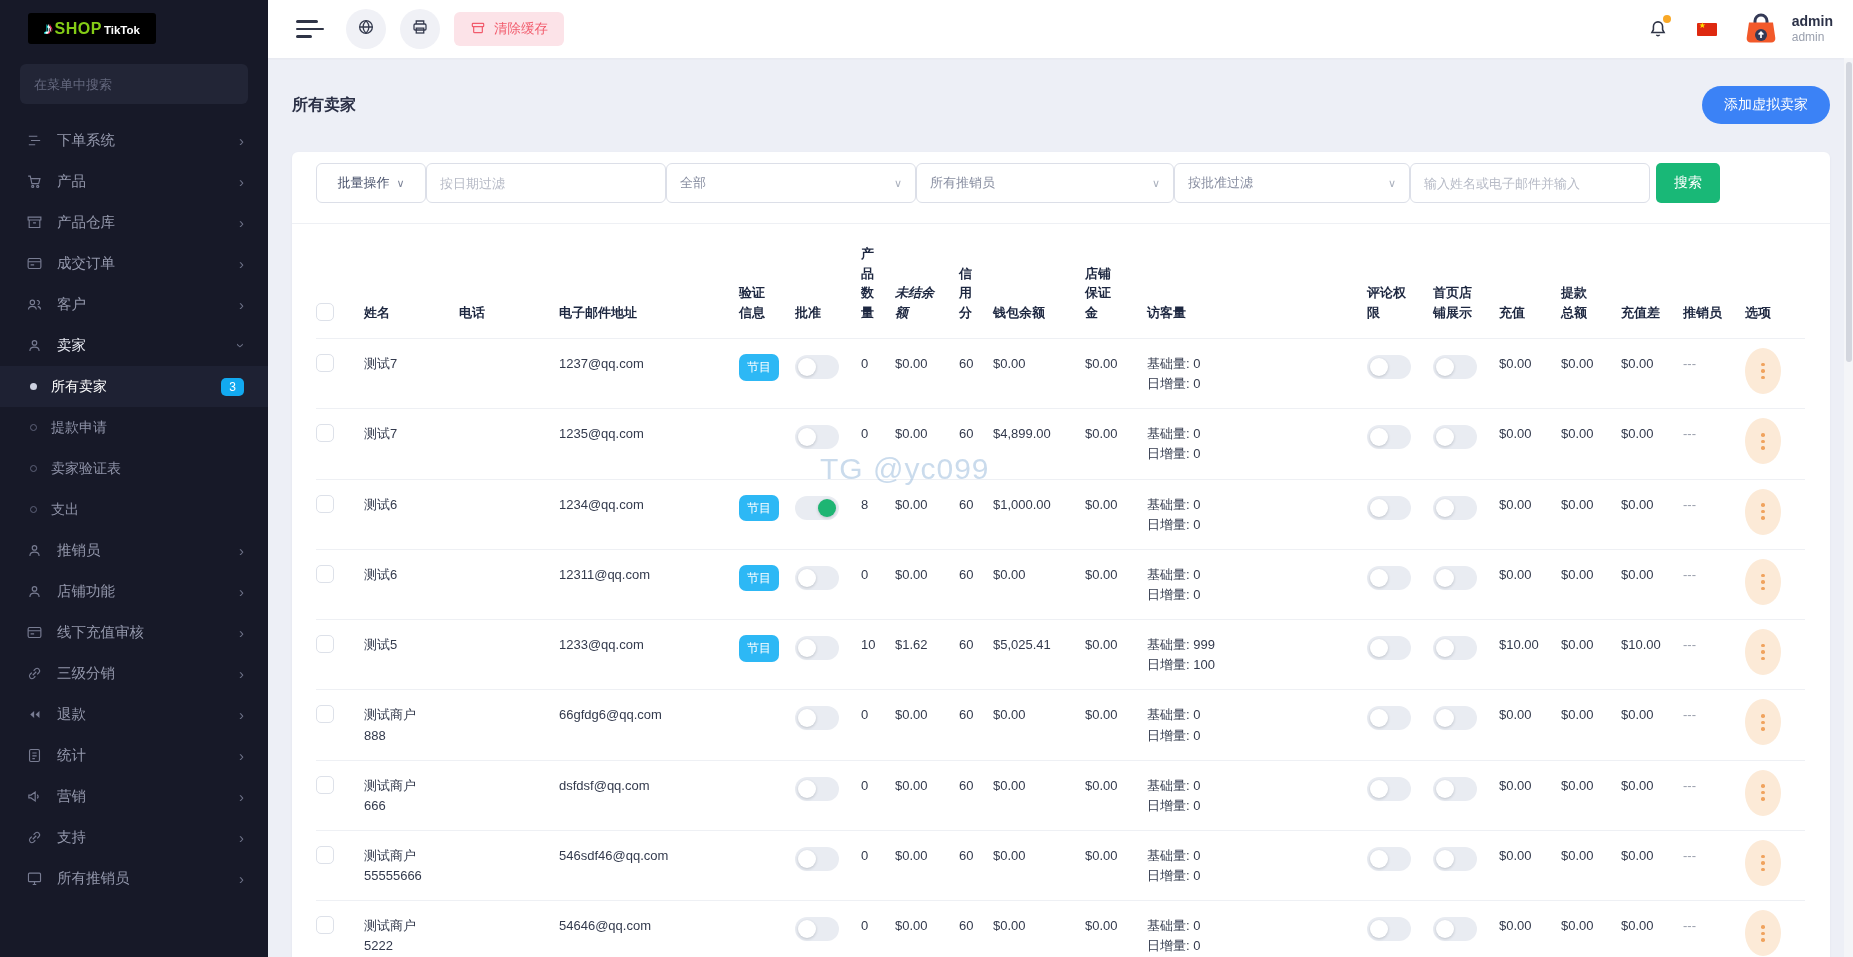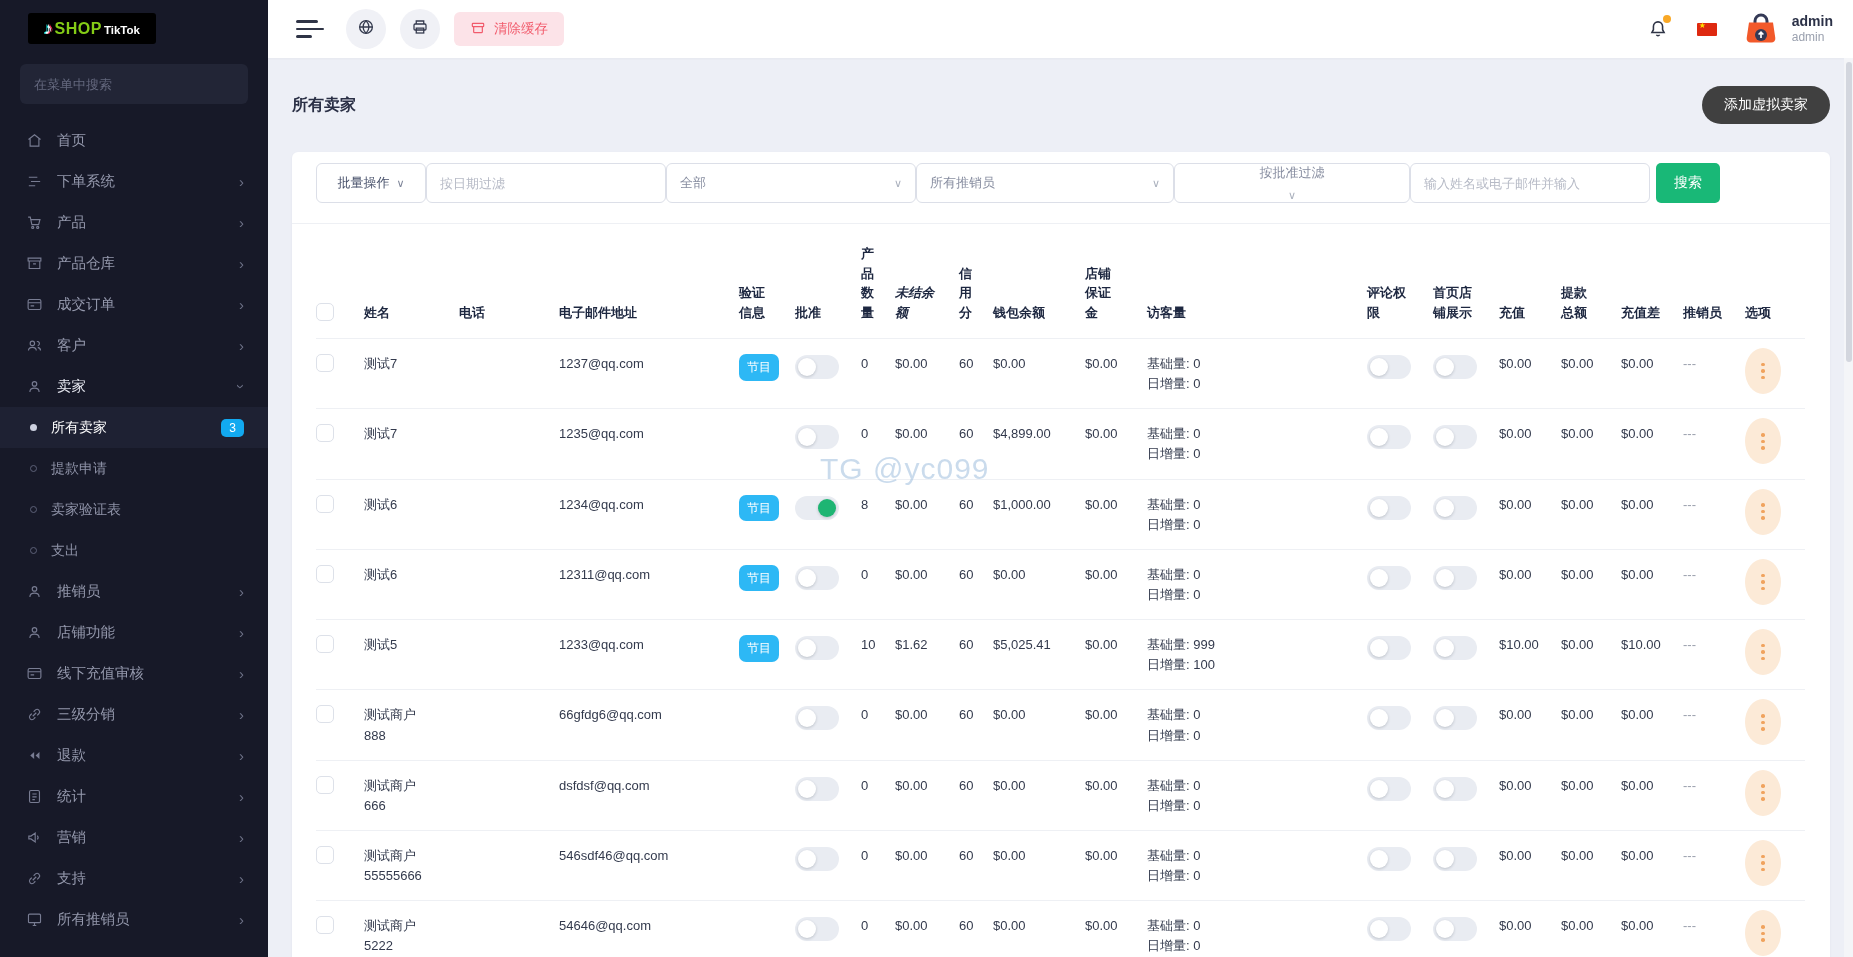--- a/index.html
+++ b/index.html
@@ -55,35 +55,35 @@
   .avatar { width:40px; height:40px; margin-right:11px; cursor:pointer; }
   .avatar svg { width:40px; height:40px; display:block; }
   .uinfo { line-height:1.25; }
   .uname { font-size:14px; font-weight:bold; color:#2b3147; }
   .urole { font-size:12px; color:#9aa0ae; }
 
   
   .content { position:absolute; left:0; right:0; top:58px; bottom:0; padding:26px 23px 0 24px; overflow:hidden; }
   .page-head { display:flex; align-items:center; justify-content:space-between; height:42px; margin-bottom:26px; }
   .page-title { font-size:16px; font-weight:600; color:#2a2f45; }
-  .add-btn { height:38px; border:none; border-radius:19px; background:#404040; color:#fff; font-size:14px; padding:0 22px;
+  .add-btn { height:38px; border:none; border-radius:19px; background:#3b82f6; color:#fff; font-size:14px; padding:0 22px;
              cursor:pointer; font-family:inherit; }
   .card { background:#fff; border-radius:6px; box-shadow:0 1px 3px rgba(40,40,70,.05); min-height:860px; }
 
   .filters { display:flex; align-items:center; gap:0; padding:10px 24px 20px 24px; padding-top:11px; }
   .filters .ctrl { height:40px; border:1px solid #dcdfe8; border-radius:6px; background:#fff; font-size:13px;
                    display:flex; align-items:center; font-family:inherit; }
   .bulk-btn { width:110px; justify-content:center; gap:7px; color:#47506a; cursor:pointer; }
   .bulk-btn .cv { color:#7d8498; font-size:11px; }
   .f-input { padding:0 13px; color:#4c1d95; outline:none; }
   .f-input::placeholder { color:#b6bac6; }
   .f-date { width:240px; }
   .sel { justify-content:space-between; padding:0 13px; color:#878da0; cursor:pointer; }
   .sel .cv { color:#aab0bd; font-size:11px; }
-  .sel-all { width:250px; } .sel-sales { width:258px; } .sel-appr { width:236px;flex-direction:column; }
+  .sel-all { width:250px; } .sel-sales { width:258px; } .sel-appr { width:236px; }
   .search-group { display:flex; gap:6px; }
   .f-search { width:240px; }
   .search-btn { height:40px; width:64px; border:none; border-radius:5px; background:#19b877; color:#fff; font-size:14px;
                 cursor:pointer; font-family:inherit; }
 
   .table-wrap { border-top:1px solid #eef0f4; padding:0 24px; }
   table { border-collapse:collapse; table-layout:fixed; }
   th { vertical-align:bottom; text-align:left; font-size:13px; font-weight:600; color:#1d2740; line-height:1.5;
        white-space:pre-line; padding:20px 8px 16px 0; border-bottom:1px solid #eef0f4; }
   td { vertical-align:top; text-align:left; font-size:13px; color:#333a4d; line-height:1.55; padding:15px 8px 14px 0;
@@ -115,28 +115,20 @@
 <div class="app">
 
   <aside class="sidebar">
     <div class="logo-box">
       <span class="logo-note">♪</span>
       <span class="logo-shop">SHOP</span>
       <span class="logo-tiktok">TikTok</span>
     </div>
     <input class="side-search" type="text" placeholder="在菜单中搜索" style="">
     <nav class="menu">
-        <div class="mi">
-          <span class="mico">
-            <svg viewBox="0 0 24 24" fill="none" stroke="currentColor" stroke-width="1.6">
-              <path d="M3.5 10.5 12 3.8l8.5 6.7M5.8 9.5V20h12.4V9.5"></path>
-            </svg>
-          </span>
-          <span class="mlabel">首页</span>
-        </div>
         <div class="mi">
           <span class="mico">
             <svg viewBox="0 0 24 24" fill="none" stroke="currentColor" stroke-width="1.6">
               <path d="M4 6h12M7 12h13M4 18h9"></path>
             </svg>
           </span>
           <span class="mlabel">下单系统</span>
           <span class="chev ">›</span>
         </div>
         <div class="mi">

